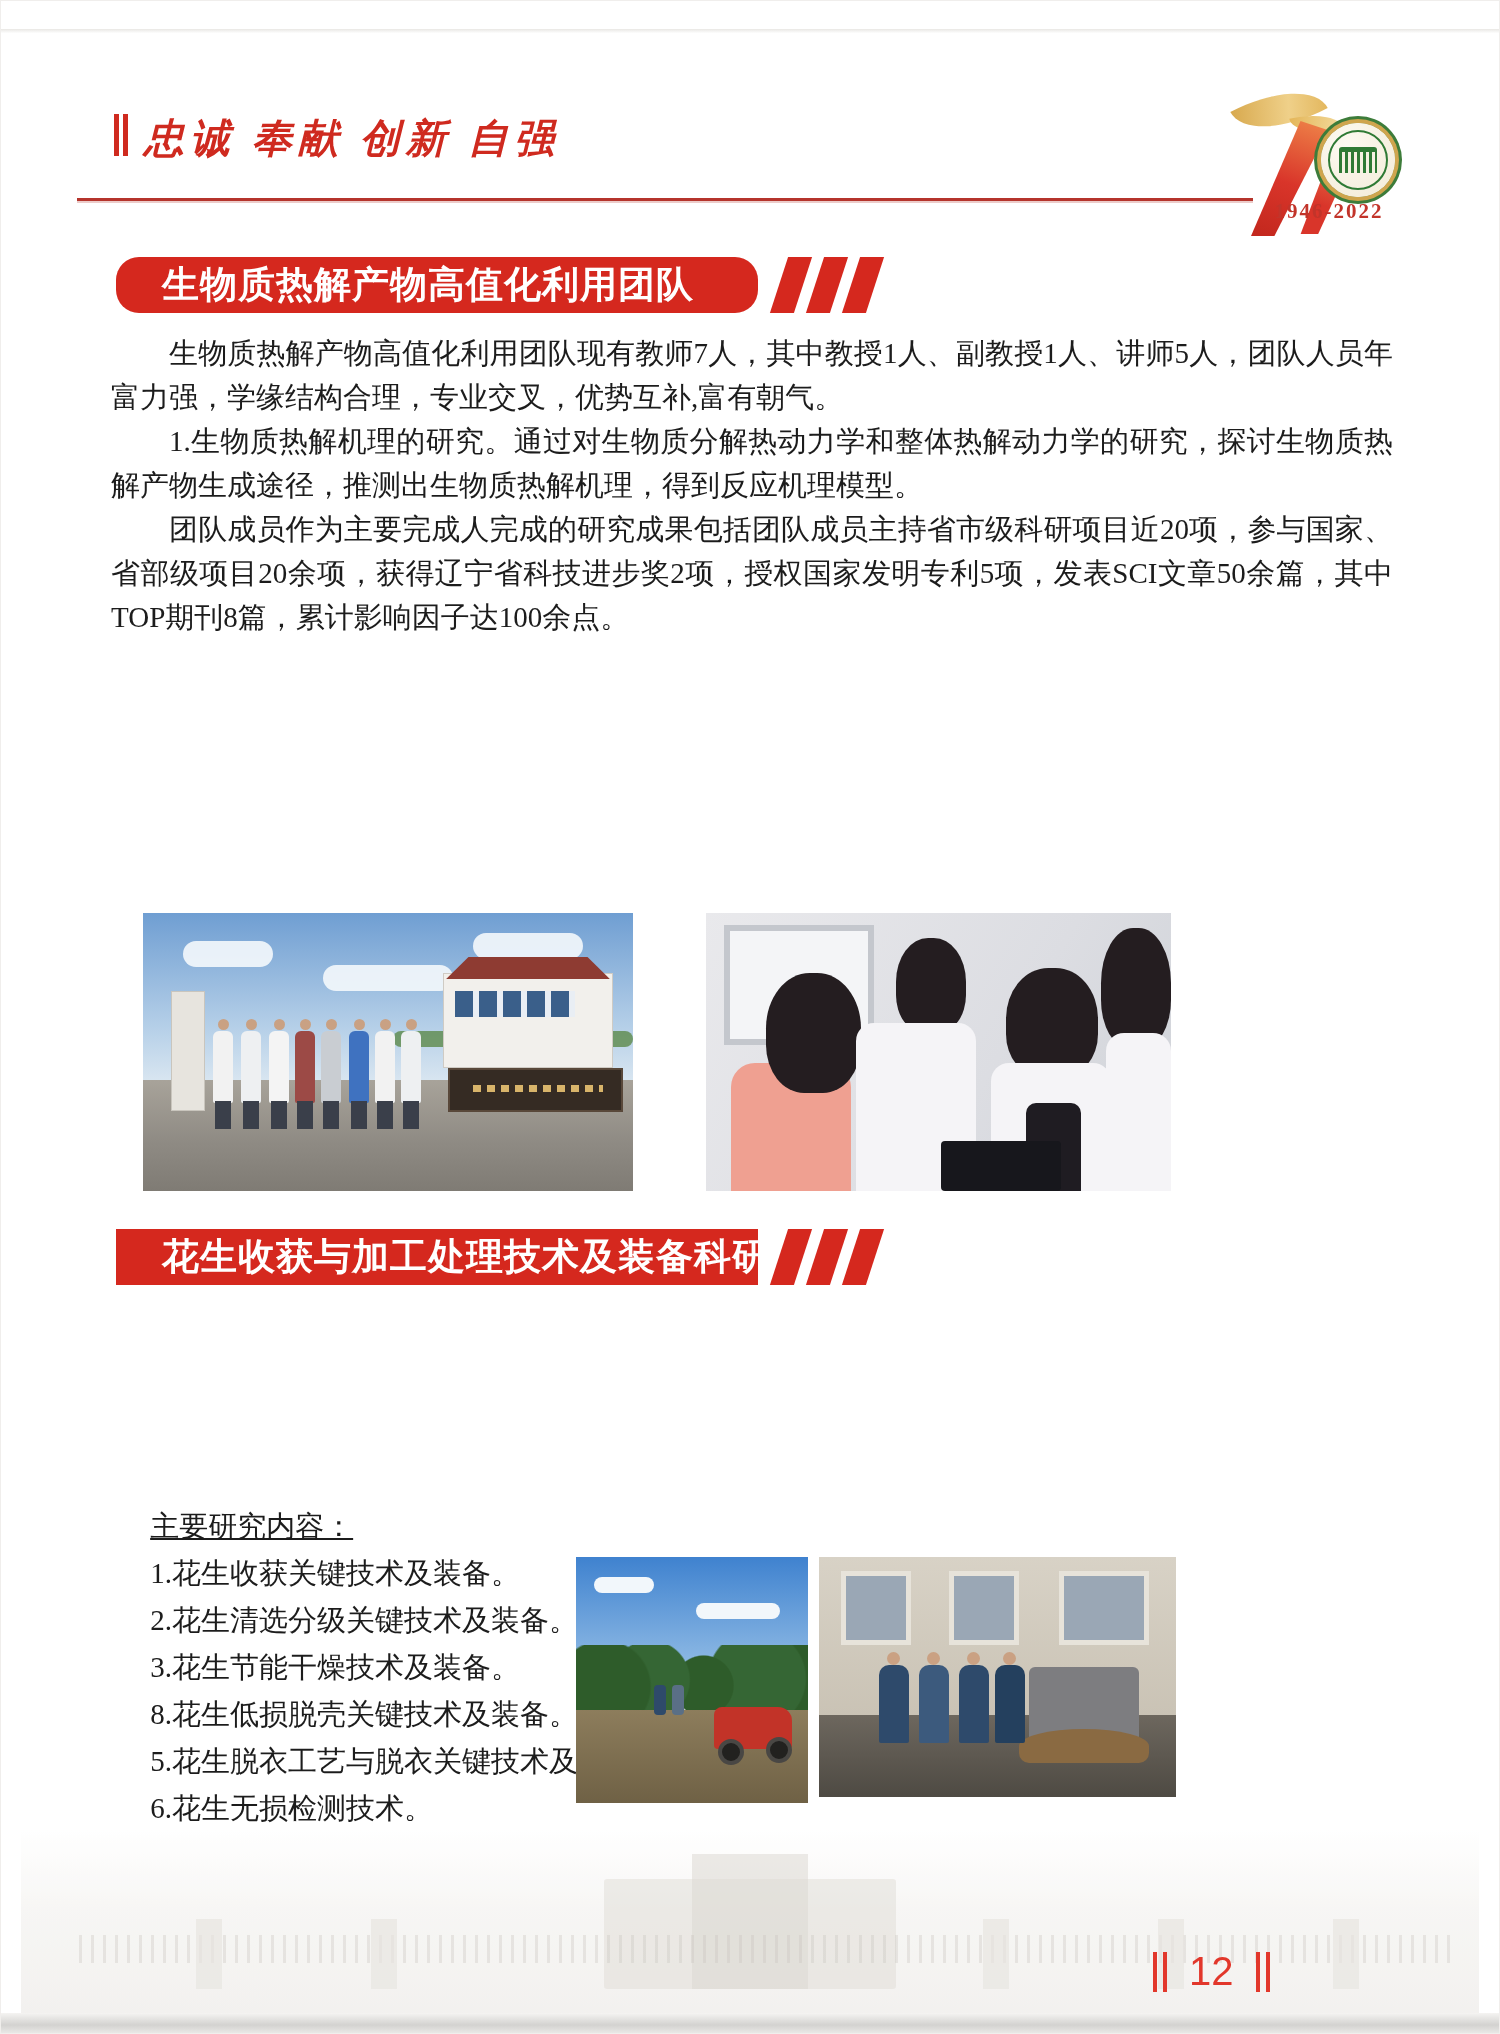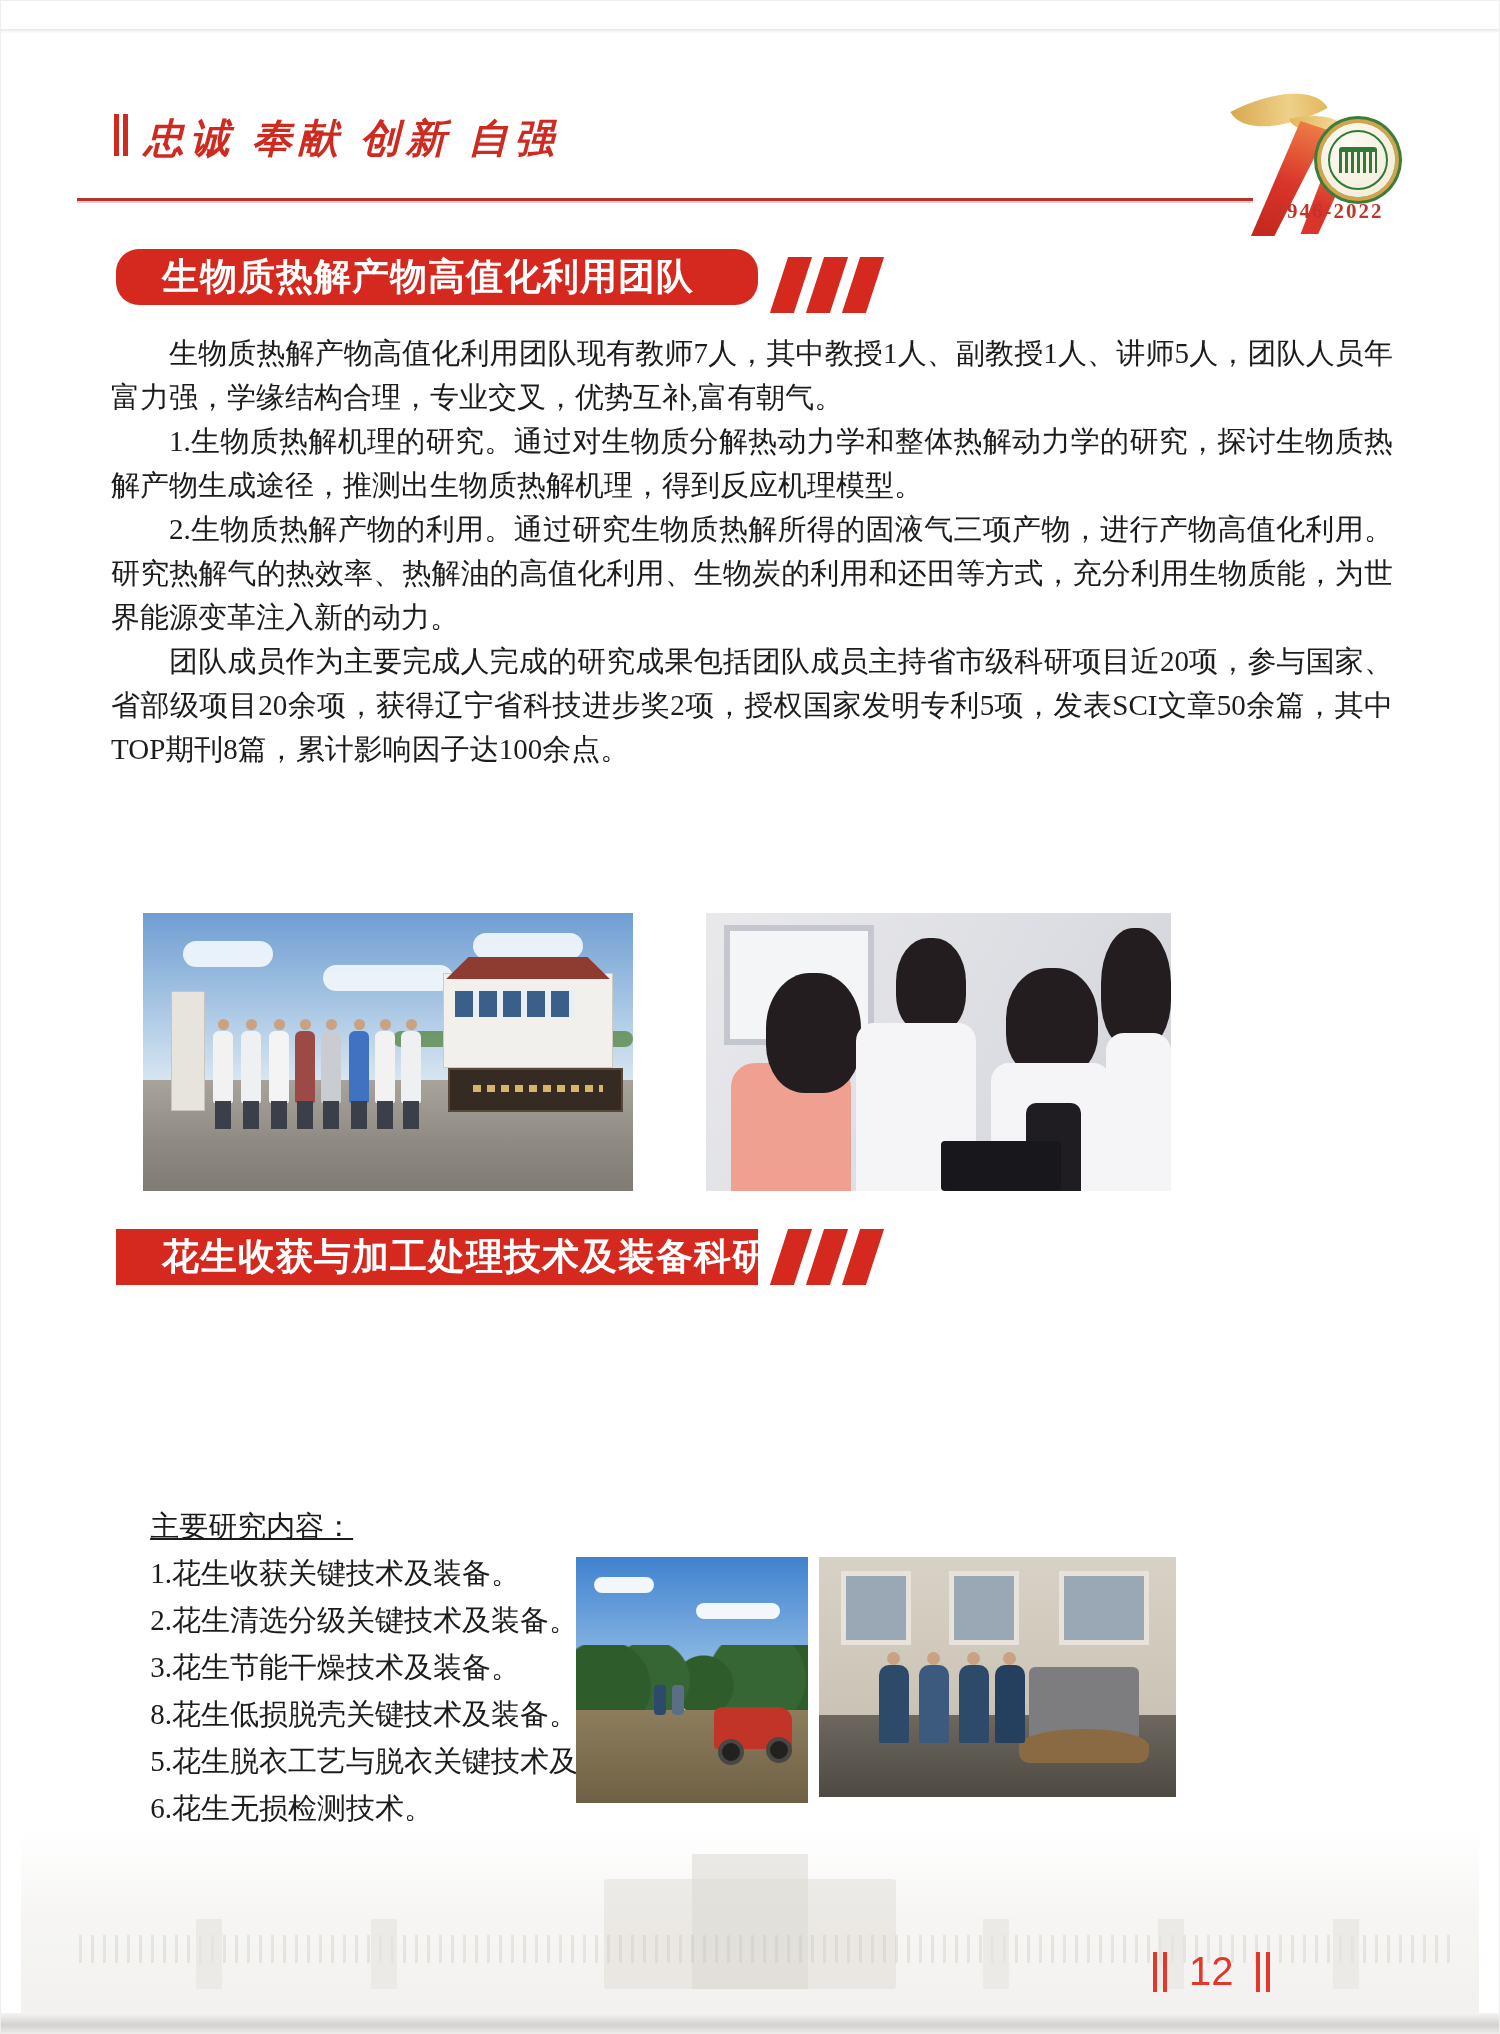--- a/index.html
+++ b/index.html
@@ -79,21 +79,21 @@
   .banner {
     position:absolute; left:115px; width:642px; height:56px; background:#d5281e;
     display:flex; align-items:center; padding-left:46px;
   }
   .banner .banner-title {
     color:#ffffff; font-weight:bold; font-size:37px; letter-spacing:1px;
     font-family:"Liberation Sans", sans-serif; white-space:nowrap;
   }
   .stripes { position:absolute; display:flex; gap:12px; }
   .stripes i { width:24px; height:56px; background:#d5281e; transform:skewX(-18deg); }
-  .banner1 { top:248px;border-radius:23px; } .stripes1 { left:778px; top:256px; }
+  .banner1 { top:256px;border-radius:23px; } .stripes1 { left:778px; top:256px; }
   .banner2 { top:1228px; } .stripes2 { left:778px; top:1228px; }
 
   
   .bodytext {
     position:absolute; left:110px; width:1282px; color:#1c1c1c;
     font-family:"Liberation Serif", serif; font-size:29px; line-height:44px;
     text-align:justify;
   }
   .bodytext p { text-indent:2em; }
   .text1 { top:330px; }
@@ -243,21 +243,20 @@
   </div>
   <div class="stripes stripes1">
       <i></i>
       <i></i>
       <i></i>
     </div>
 
   <div class="bodytext text1">
     <p>生物质热解产物高值化利用团队现有教师7人，其中教授1人、副教授1人、讲师5人，团队人员年富力强，学缘结构合理，专业交叉，优势互补,富有朝气。</p>
     <p>1.生物质热解机理的研究。通过对生物质分解热动力学和整体热解动力学的研究，探讨生物质热解产物生成途径，推测出生物质热解机理，得到反应机理模型。</p>
-    <p>2.生物质热解产物的利用。通过研究生物质热解所得的固液气三项产物，进行产物高值化利用。研究热解气的热效率、热解油的高值化利用、生物炭的利用和还田等方式，充分利用生物质能，为世界能源变革注入新的动力。</p>
     <p>团队成员作为主要完成人完成的研究成果包括团队成员主持省市级科研项目近20项，参与国家、省部级项目20余项，获得辽宁省科技进步奖2项，授权国家发明专利5项，发表SCI文章50余篇，其中TOP期刊8篇，累计影响因子达100余点。</p>
   </div>
 
   <div class="photo photo-gate">
     <div class="sky"></div>
     <div class="cloud c1"></div>
       <div class="cloud c2"></div>
       <div class="cloud c3"></div>
     <div class="ground"></div>
     <div class="greenery"></div>

